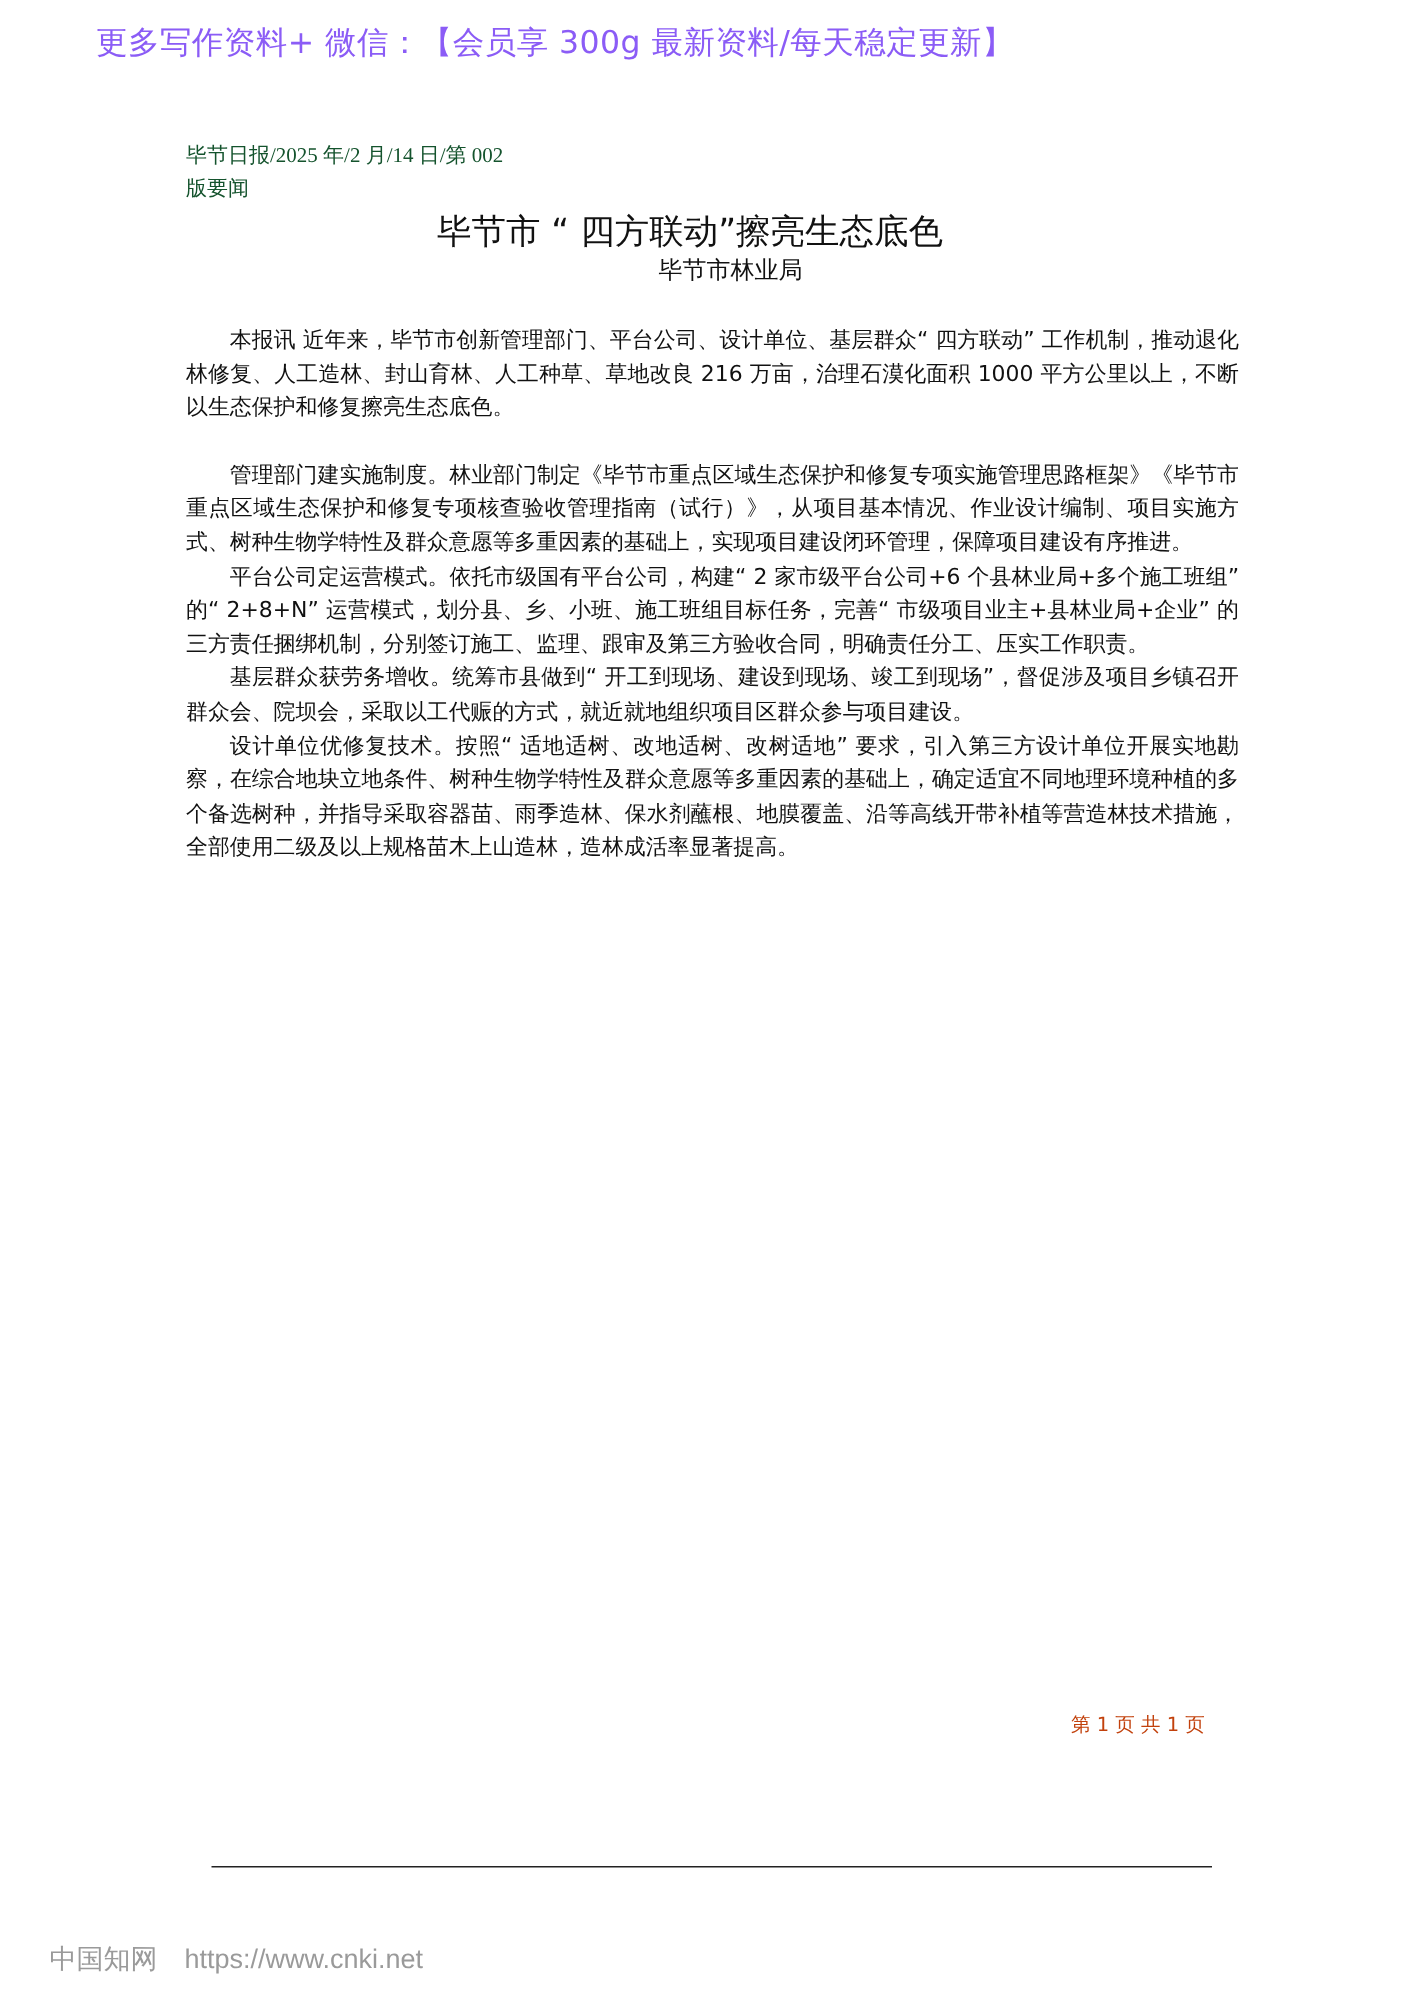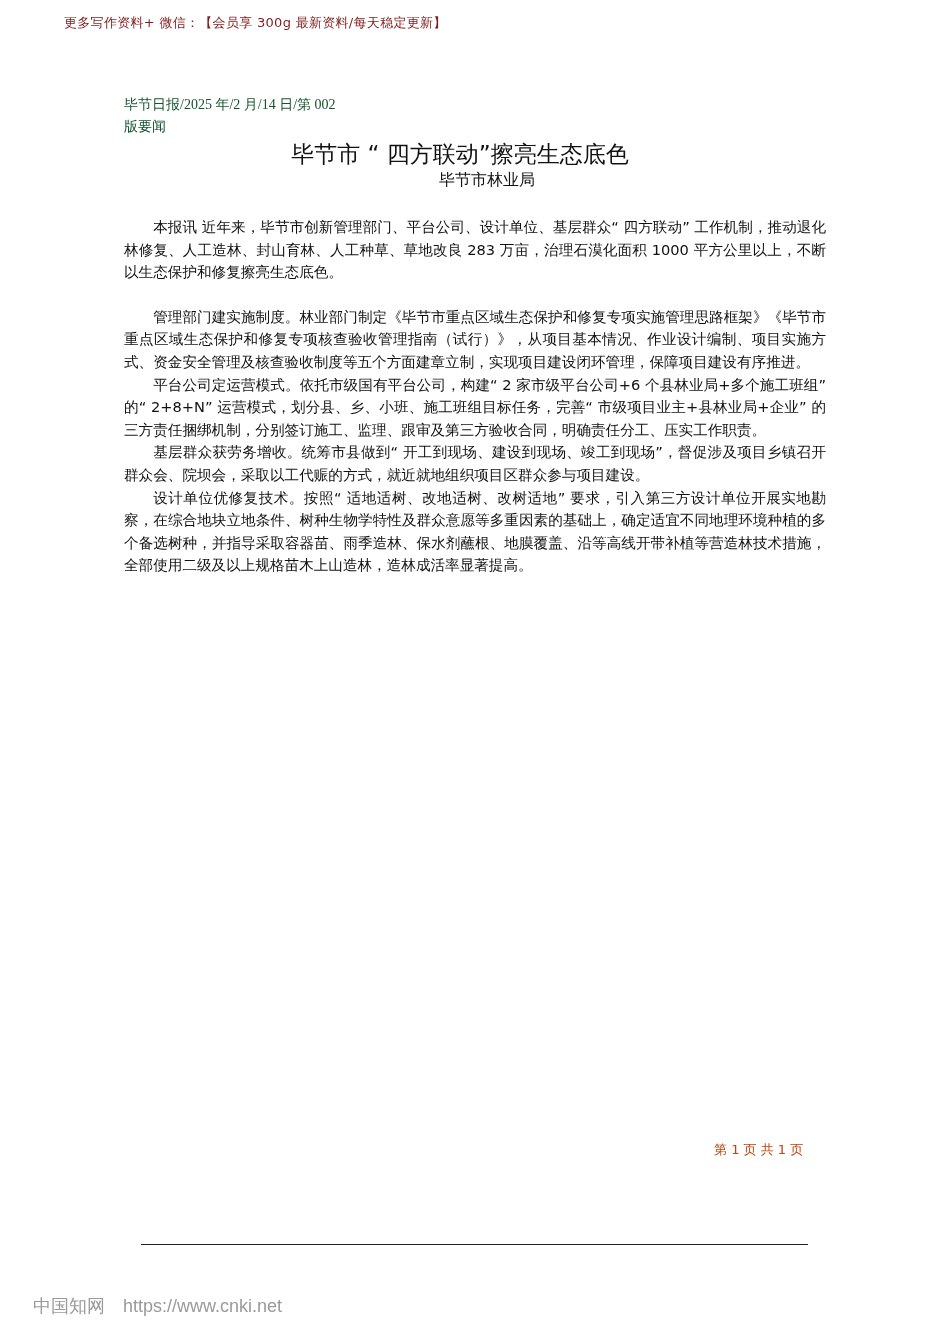--- a/index.html
+++ b/index.html
@@ -1,18 +1,18 @@
 <!DOCTYPE html>
 <html><head>
 <meta charset="utf-8">
 <style>
   html, body { margin:0; padding:0; background:#ffffff; }
   body { width:950px; height:1344px; position:relative; overflow:hidden;
          font-family: "DejaVu Sans", "Liberation Sans", sans-serif; color:#111; }
-  .banner { position:absolute; left:64px; top:14px; font-size:13px; color:#7f1d1d;
+  .banner { position:absolute; left:64px; top:14px; font-size:21px; color:#8b5cf6;
             white-space:nowrap; letter-spacing:0.3px; }
   .meta { position:absolute; left:124px; top:94px; font-size:14px; line-height:22px; color:#14532d;
           font-family: "Liberation Serif", "DejaVu Serif", serif; }
   .title { position:absolute; left:0; width:920px; top:139px; text-align:center;
            font-size:23px; color:#111; white-space:nowrap; }
   .author { position:absolute; left:0; width:950px; top:170px; text-align:center;
             font-size:16px; color:#111;padding-left:12px; }
   .body { position:absolute; left:124px; width:702px; top:216px; font-size:14.6px;
           line-height:22.6px; color:#111; }
   .body p { margin:0; text-indent:2em; text-align:justify; }
@@ -29,22 +29,22 @@
 
 <div class="meta">
   <div>毕节日报/2025 年/2 月/14 日/第 002</div>
   <div>版要闻</div>
 </div>
 
 <div class="title">毕节市 “ 四方联动”擦亮生态底色</div>
 <div class="author">毕节市林业局</div>
 
 <div class="body">
-  <p class="lead">本报讯  近年来，毕节市创新管理部门、平台公司、设计单位、基层群众“ 四方联动” 工作机制，推动退化林修复、人工造林、封山育林、人工种草、草地改良 283 万亩，治理石漠化面积 1000 平方公里以上，不断以生态保护和修复擦亮生态底色。</p>
-  <p>管理部门建实施制度。林业部门制定《毕节市重点区域生态保护和修复专项实施管理思路框架》《毕节市重点区域生态保护和修复专项核查验收管理指南（试行）》，从项目基本情况、作业设计编制、项目实施方式、资金安全管理及核查验收制度等五个方面建章立制，实现项目建设闭环管理，保障项目建设有序推进。</p>
+  <p class="lead">本报讯  近年来，毕节市创新管理部门、平台公司、设计单位、基层群众“ 四方联动” 工作机制，推动退化林修复、人工造林、封山育林、人工种草、草地改良 216 万亩，治理石漠化面积 1000 平方公里以上，不断以生态保护和修复擦亮生态底色。</p>
+  <p>管理部门建实施制度。林业部门制定《毕节市重点区域生态保护和修复专项实施管理思路框架》《毕节市重点区域生态保护和修复专项核查验收管理指南（试行）》，从项目基本情况、作业设计编制、项目实施方式、树种生物学特性及群众意愿等多重因素的基础上，实现项目建设闭环管理，保障项目建设有序推进。</p>
   <p>平台公司定运营模式。依托市级国有平台公司，构建“ 2 家市级平台公司+6 个县林业局+多个施工班组” 的“ 2+8+N” 运营模式，划分县、乡、小班、施工班组目标任务，完善“ 市级项目业主+县林业局+企业” 的三方责任捆绑机制，分别签订施工、监理、跟审及第三方验收合同，明确责任分工、压实工作职责。</p>
   <p>基层群众获劳务增收。统筹市县做到“ 开工到现场、建设到现场、竣工到现场”，督促涉及项目乡镇召开群众会、院坝会，采取以工代赈的方式，就近就地组织项目区群众参与项目建设。</p>
   <p>设计单位优修复技术。按照“ 适地适树、改地适树、改树适地” 要求，引入第三方设计单位开展实地勘察，在综合地块立地条件、树种生物学特性及群众意愿等多重因素的基础上，确定适宜不同地理环境种植的多个备选树种，并指导采取容器苗、雨季造林、保水剂蘸根、地膜覆盖、沿等高线开带补植等营造林技术措施，全部使用二级及以上规格苗木上山造林，造林成活率显著提高。</p>
 </div>
 
 <div class="pageno">第 1 页 共 1 页</div>
 
 <div class="rule"></div>
 
 <div class="footer">

